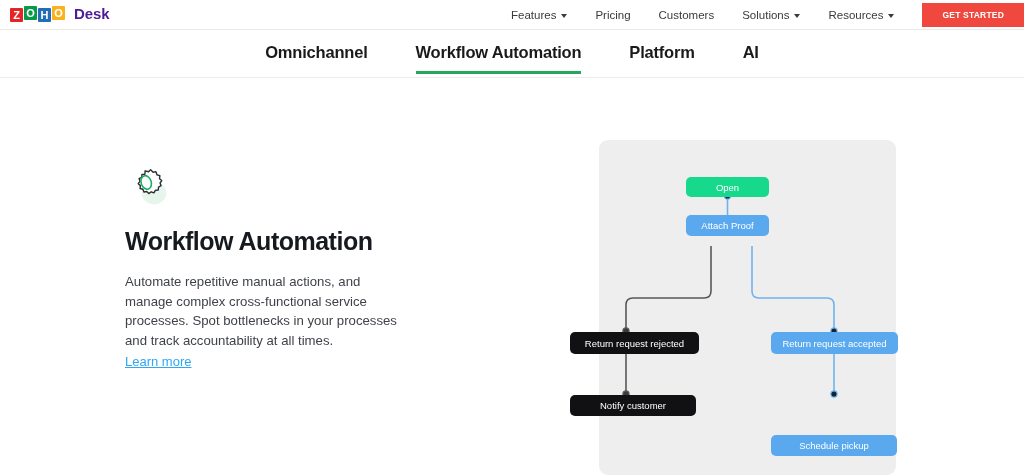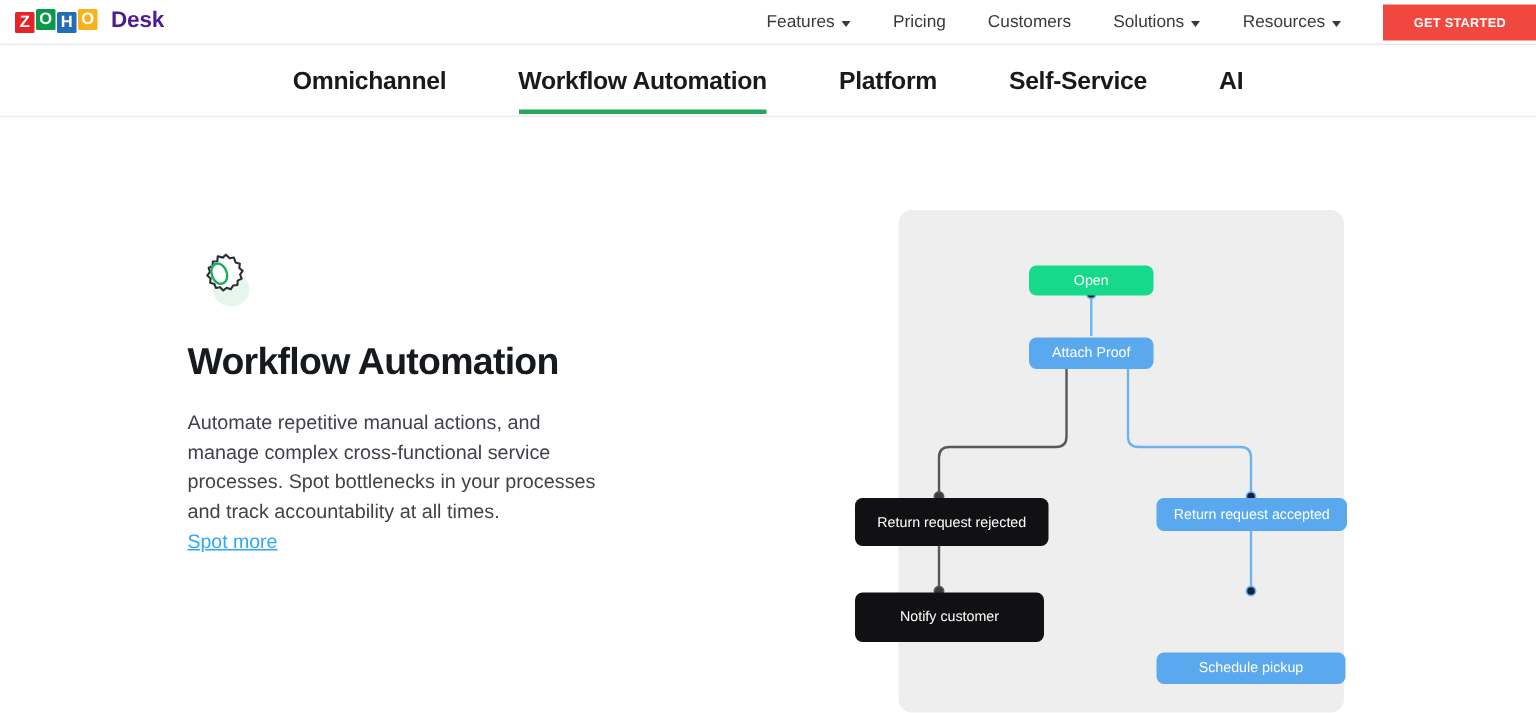--- a/index.html
+++ b/index.html
@@ -52,21 +52,21 @@
     background: #f0483e; color: #ffffff;
     font-size: 8.5px; font-weight: bold; letter-spacing: 0.2px;
     padding: 7px 20px; border: none; cursor: pointer;
     margin-right: 0; white-space: nowrap;
   }
 
   
   .tabstrip {
     position: absolute; left: 0; top: 30px; width: 1024px; height: 48px;
     border-bottom: 1px solid #ececec;
-    display: flex; align-items: center; justify-content: center;
+    display: flex; align-items: flex-start; justify-content: center;
     padding-top: 13px;
   }
   .tab {
     font-size: 16.5px; font-weight: bold; color: #1a1a1a;
     margin: 0 24px; padding-bottom: 9px;
     cursor: pointer; white-space: nowrap;
     border-bottom: 3px solid transparent;
     letter-spacing: -0.2px;
   }
   .tab.active { border-bottom-color: #26a65b; }
@@ -141,35 +141,34 @@
       <i class="caret"></i>
     </div>
     <button class="cta-btn">GET STARTED</button>
   </div>
 </div>
 
 <div class="tabstrip">
   <div class="tab">Omnichannel</div>
   <div class="tab active">Workflow Automation</div>
   <div class="tab">Platform</div>
-  <div class="tab">Self-Service</div>
   <div class="tab">AI</div>
 </div>
 
 <div class="hero">
   <div class="hero-icon">
     <svg viewBox="0 0 48 48" width="45" height="45">
       <ellipse cx="31" cy="30" rx="13" ry="12" fill="#e6f6ec"></ellipse>
       <path d="M21.5 6.2 l3.6 1.0 2.2-2.1 2.7 2.6 3.0-0.6 1.2 3.5 3.0 0.9 -0.4 3.1 2.4 2.0 -1.8 2.6 1.1 2.9 -2.8 1.5 -0.2 3.1 -3.1 0.3 -1.6 2.7 -2.9-1.1 -2.5 1.9 -2.2-2.2 -3.0 0.5 -1.1-2.9 -3.0-0.8 0.3-3.1 -2.3-2.1 1.9-2.5 -1.0-2.9 2.8-1.4 0.3-3.1 3.1-0.2z" fill="#ffffff" stroke="#2b2f33" stroke-width="1.5" stroke-linejoin="round"></path>
       <ellipse cx="22.6" cy="18.6" rx="5.4" ry="7.4" transform="rotate(-20 22.6 18.6)" fill="#ffffff" stroke="#17b15e" stroke-width="1.7"></ellipse>
     </svg>
   </div>
   <div class="hero-title">Workflow Automation</div>
   <div class="hero-desc">Automate repetitive manual actions, and manage complex cross-functional service processes. Spot bottlenecks in your processes and track accountability at all times.</div>
-  <a class="hero-link">Spot more</a>
+  <a class="hero-link">Learn more</a>
 </div>
 
 <div class="panel"></div>
 
 <svg class="diagram">
 
   <path d="M727.5 196 L727.5 224" stroke="#6fb3ee" stroke-width="1.6" fill="none"></path>
 
   <path d="M711 246 L711 291 Q711 298 704 298 L633 298 Q626 298 626 305 L626 331" stroke="#585858" stroke-width="1.6" fill="none"></path>
 
@@ -181,21 +180,21 @@
 
   <circle cx="727.5" cy="196" r="3.1" fill="#13243a" stroke="#6fb3ee" stroke-width="1.1"></circle>
   <circle cx="626" cy="331" r="3.1" fill="#3b3b3b" stroke="#585858" stroke-width="1.1"></circle>
   <circle cx="834" cy="331" r="3.1" fill="#13243a" stroke="#6fb3ee" stroke-width="1.1"></circle>
   <circle cx="626" cy="394" r="3.1" fill="#3b3b3b" stroke="#585858" stroke-width="1.1"></circle>
   <circle cx="834" cy="394" r="3.1" fill="#13243a" stroke="#6fb3ee" stroke-width="1.1"></circle>
 </svg>
 
 <div class="node node-green" style="left:686px; top:177px; width:83px; height:20px;">Open</div>
 
-<div class="node node-blue" style="left:686px; top:225px; width:83px; height:21px;">Attach Proof</div>
-
-<div class="node node-black" style="left:570px; top:332px; width:129px; height:32px;">Return request rejected</div>
+<div class="node node-blue" style="left:686px; top:215px; width:83px; height:21px;">Attach Proof</div>
+
+<div class="node node-black" style="left:570px; top:332px; width:129px; height:22px;">Return request rejected</div>
 
 <div class="node node-blue" style="left:771px; top:332px; width:127px; height:22px;">Return request accepted</div>
 
-<div class="node node-black" style="left:570px; top:395px; width:126px; height:33px;">Notify customer</div>
+<div class="node node-black" style="left:570px; top:395px; width:126px; height:21px;">Notify customer</div>
 
 <div class="node node-blue" style="left:771px; top:395px; width:126px; height:21px;margin-top:40px;">Schedule pickup</div>
 
 </body></html>

